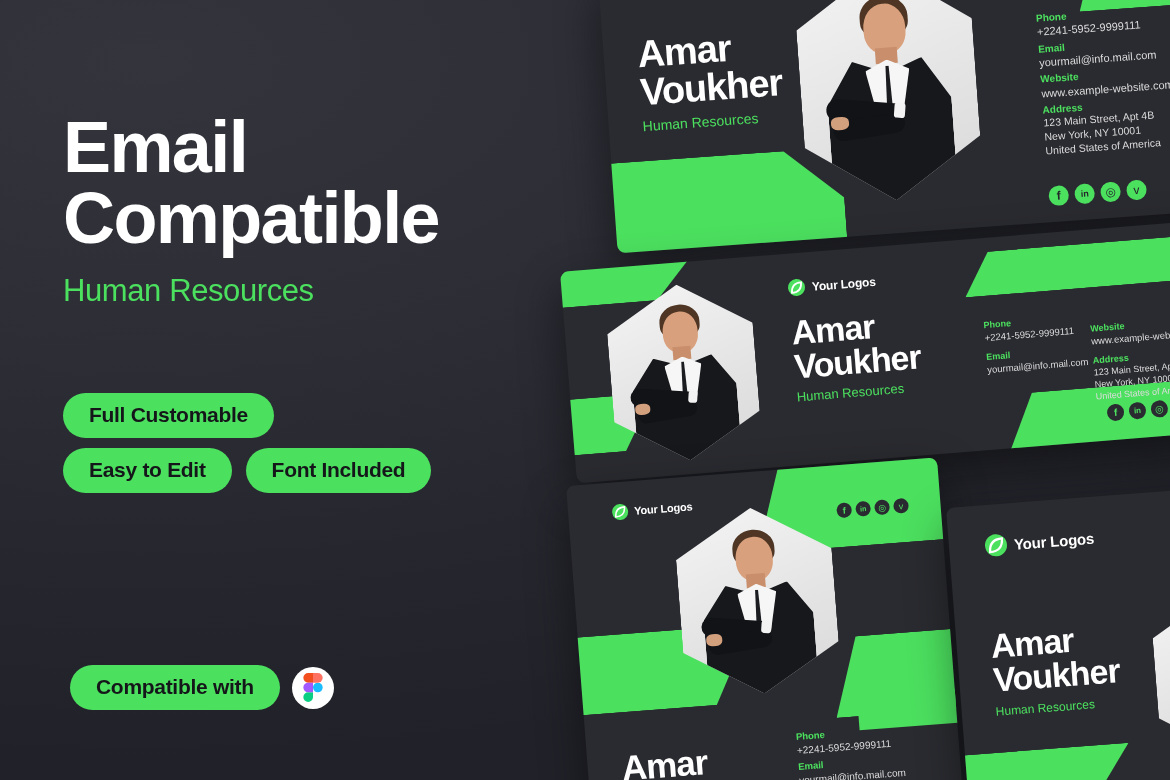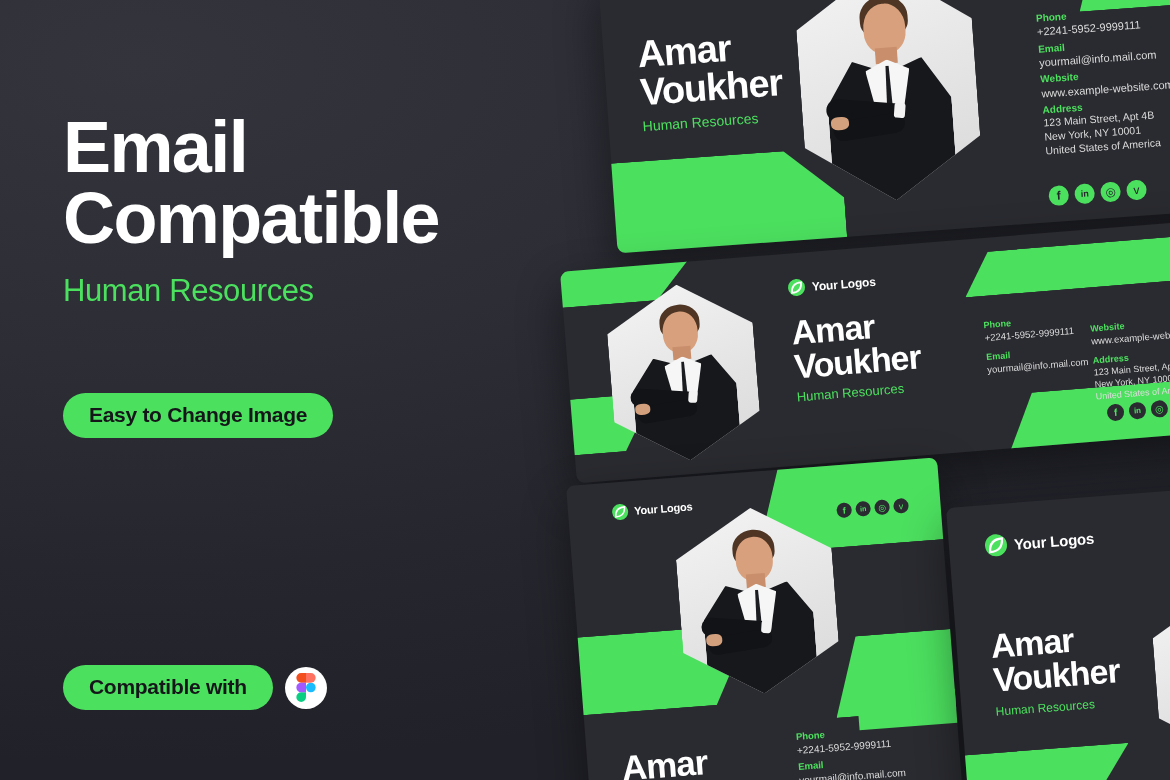--- a/index.html
+++ b/index.html
@@ -54,21 +54,21 @@
     color: #15161a;
     font-size: 21px;
     font-weight: 600;
     letter-spacing: -0.3px;
     border-radius: 999px;
     padding: 10px 26px 11px;
     white-space: nowrap;
   }
   .compat-row {
     position: absolute;
-    left: 63px; top: 665px;
+    left: 70px; top: 665px;
     display: flex;
     align-items: center;
     gap: 12px;
     text-align: center;
   }
   .figma-badge {
     width: 42px; height: 42px;
     border-radius: 50%;
     background: #ffffff;
     display: flex; align-items: center; justify-content: center;
@@ -186,21 +186,25 @@
   <div class="left-panel">
     <div class="title">
       <div>Email</div>
       <div>Compatible</div>
     </div>
     <div class="subtitle">Human Resources</div>
   </div>
 
   <div class="pills">
     <div class="pill-row">
-      <span class="pill">Easy to Change Image</span>
+      <span class="pill">Full Customable</span>
+    </div>
+    <div class="pill-row">
+      <span class="pill">Easy to Edit</span>
+      <span class="pill">Font Included</span>
     </div>
   </div>
 
   <div class="compat-row">
     <span class="pill">Compatible with</span>
     <span class="figma-badge">
       <svg width="20" height="29" viewBox="0 0 38 57" aria-hidden="true">
         <path d="M19 28.5a9.5 9.5 0 1 1 9.5 9.5A9.5 9.5 0 0 1 19 28.5z" fill="#1abcfe"></path>
         <path d="M0 47.5A9.5 9.5 0 0 1 9.5 38H19v9.5a9.5 9.5 0 0 1-19 0z" fill="#0acf83"></path>
         <path d="M19 0v19h9.5a9.5 9.5 0 0 0 0-19H19z" fill="#ff7262"></path>

